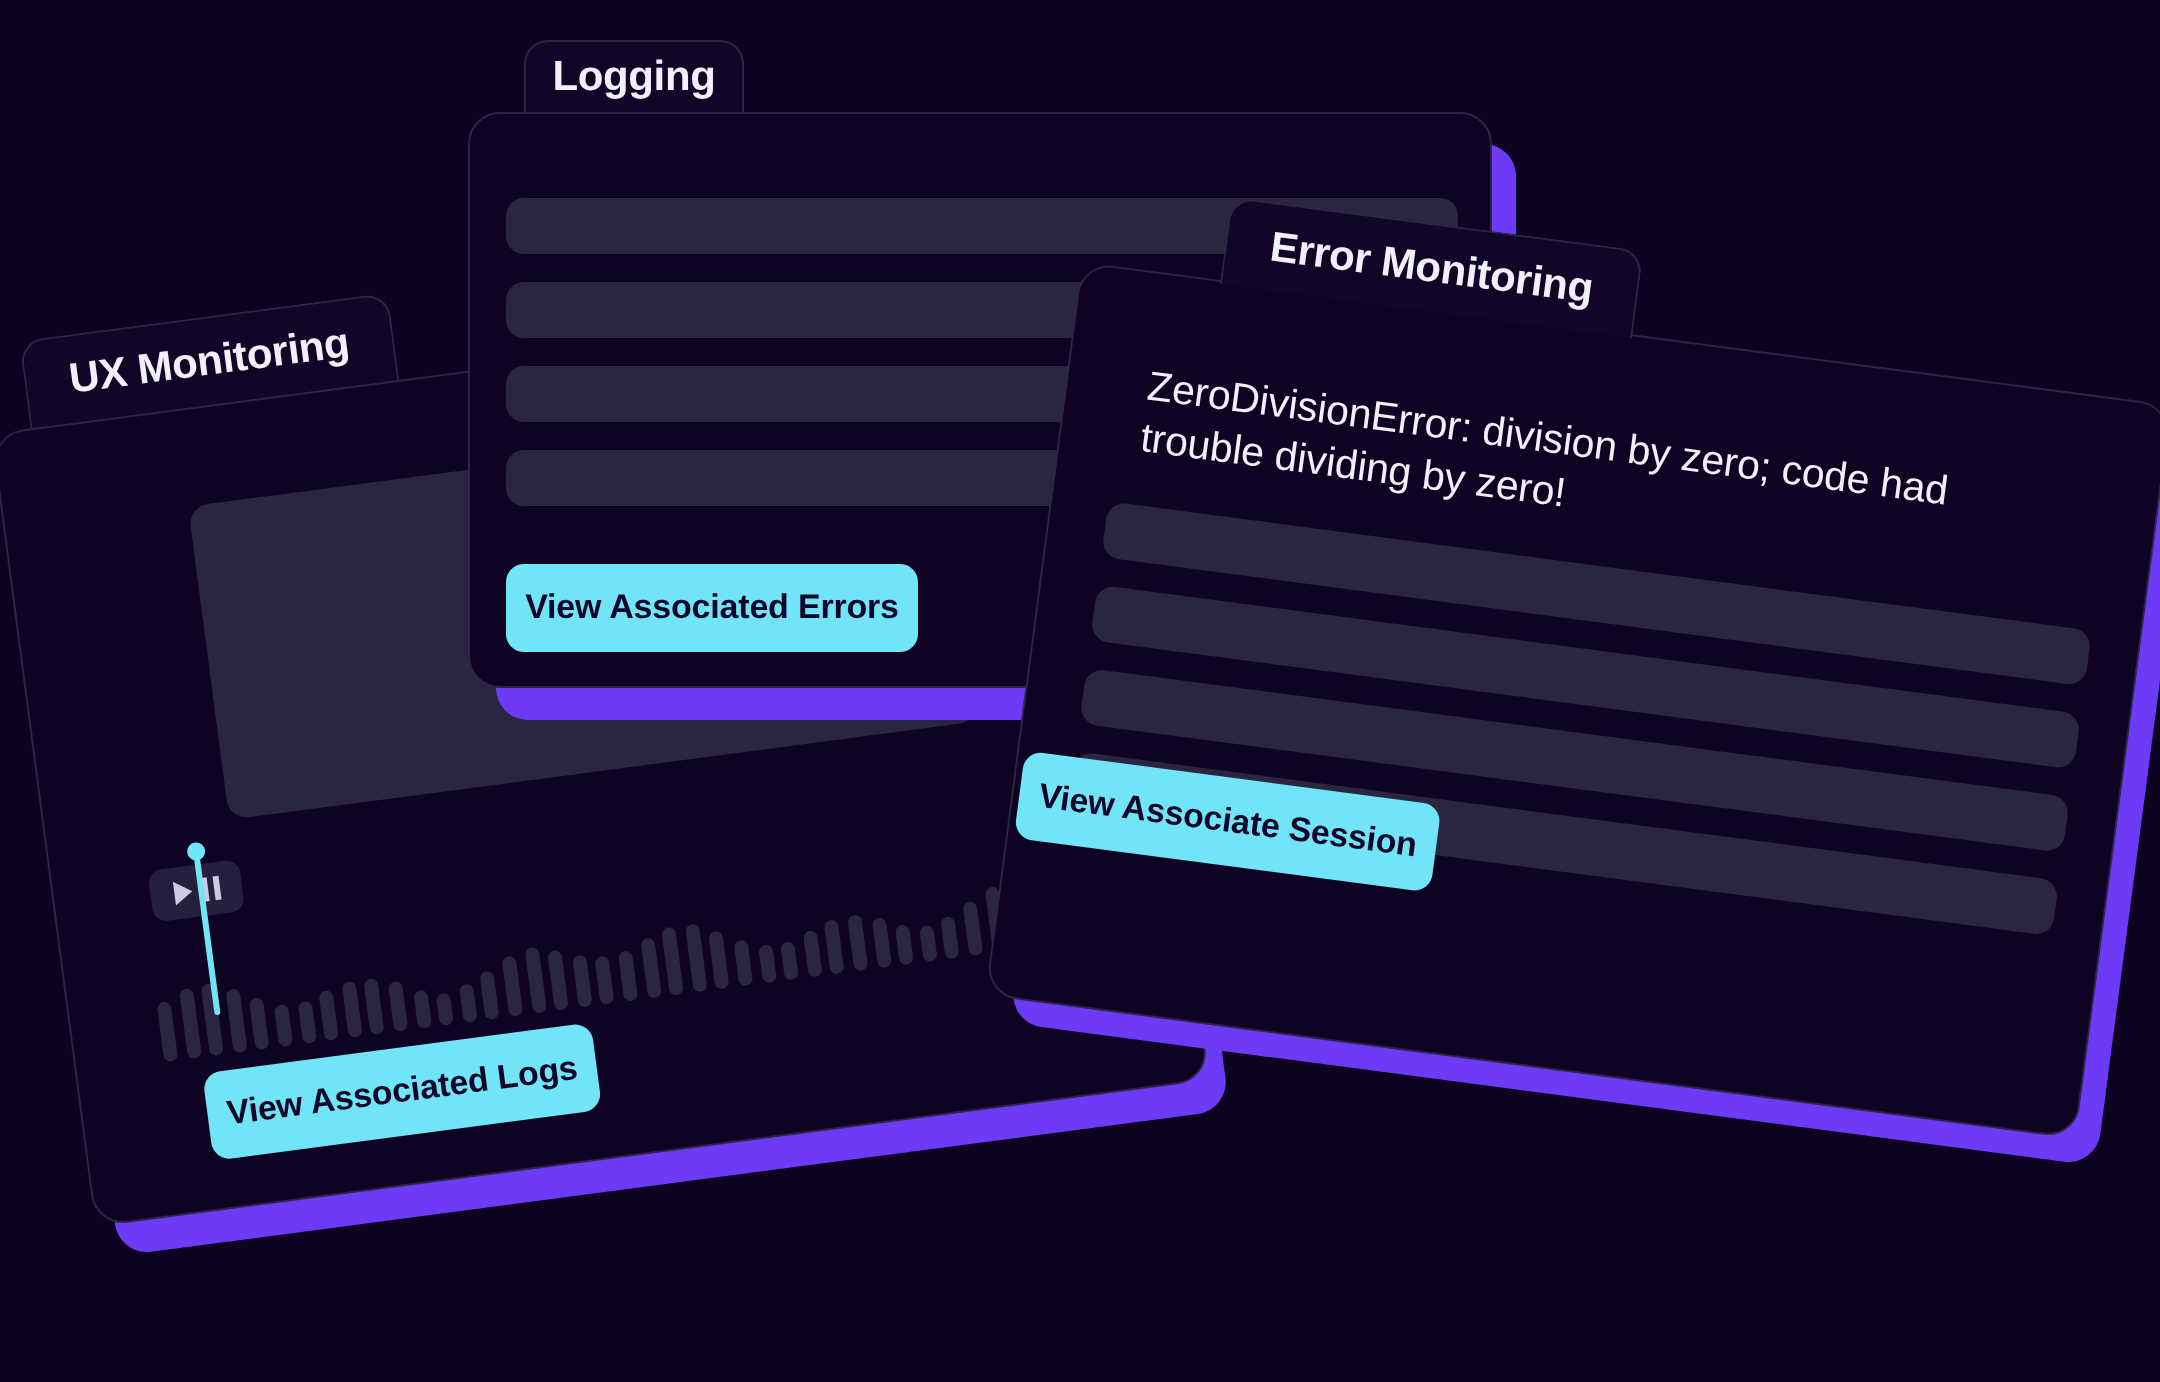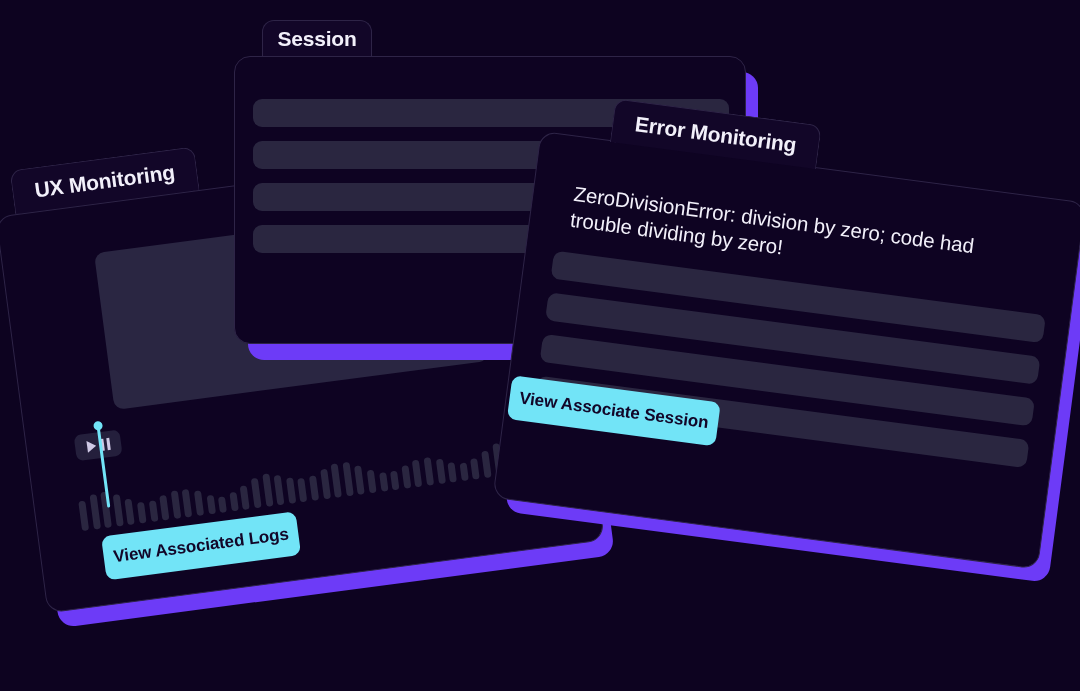--- a/index.html
+++ b/index.html
@@ -348,29 +348,30 @@
       <div id="ux-playhead"></div>
 
       <button id="ux-btn" class="btn">View Associated Logs</button>
     </div>
   </div>
 
   <div id="log-wrap" class="card-wrap">
     <div id="log-shadow" class="shadow-plate"></div>
 
     <div id="log-tab" class="tab">
-      <span class="tab-label">Session</span>
+      <span class="tab-label">Logging</span>
     </div>
 
     <div id="log-card" class="card card-dark">
       <div id="log-r1" class="row"></div>
       <div id="log-r2" class="row"></div>
       <div id="log-r3" class="row"></div>
       <div id="log-r4" class="row"></div>
 
+      <button id="log-btn" class="btn">View Associated Errors</button>
     </div>
   </div>
 
   <div id="err-wrap" class="card-wrap">
     <div id="err-shadow" class="shadow-plate"></div>
 
     <div id="err-card" class="card card-dark">
       <div id="err-msg">ZeroDivisionError: division by zero; code had trouble dividing by zero!</div>
 
       <div id="err-r1" class="row"></div>

